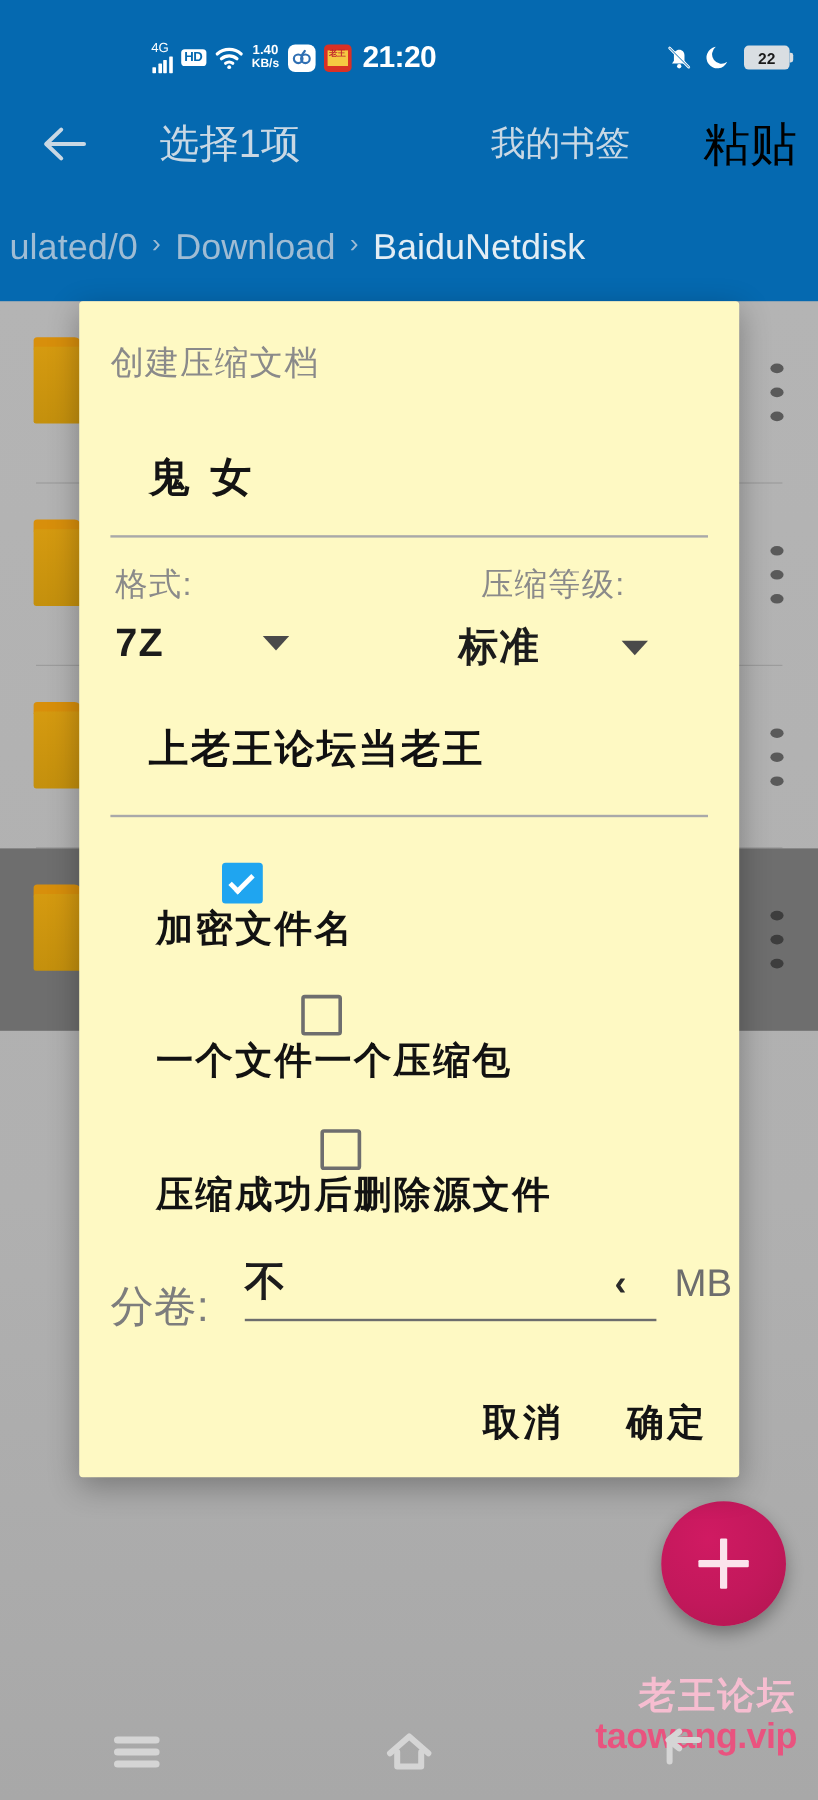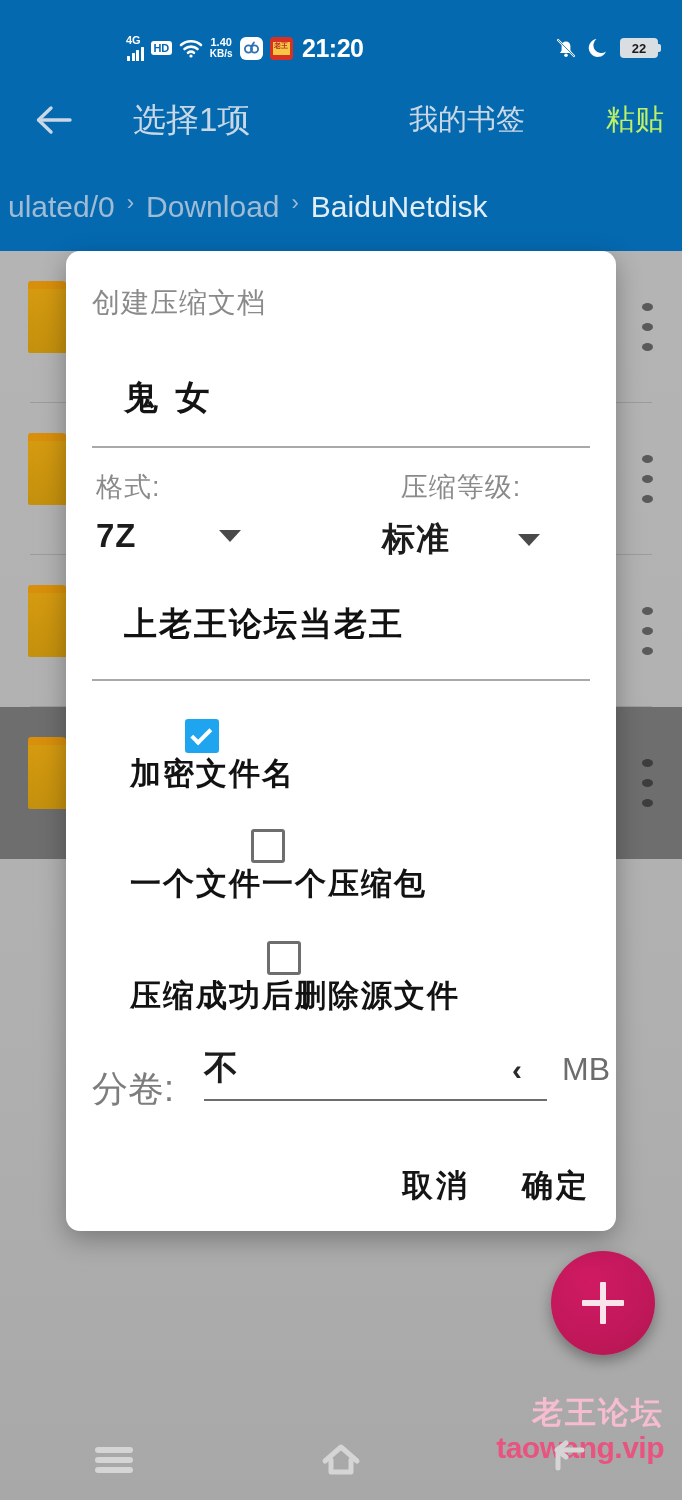--- a/index.html
+++ b/index.html
@@ -53,21 +53,21 @@
     gap: 10px;
   }
 
   .ico-4g {
     position: relative;
     display: flex;
     align-items: flex-end;
     height: 26px;
   }
   .ico-4g .lbl {
-    font-size: 11px; color: #fff; font-weight: 700;
+    font-size: 11px; color: #fff; font-weight: 400;
     position: absolute; top: -1px; left: 0;
   }
   .bars { display: flex; align-items: flex-end; gap: 1.5px; margin-left: 1px; margin-top: 8px; }
   .bars i { display: block; width: 3px; background: #fff; border-radius: .5px; }
   .bars i:nth-child(1) { height: 5px; }
   .bars i:nth-child(2) { height: 8px; }
   .bars i:nth-child(3) { height: 11px; }
   .bars i:nth-child(4) { height: 14px; }
 
   .ico-hd {
@@ -144,21 +144,21 @@
     white-space: nowrap;
   }
   .act-bookmark {
     position: absolute; right: 157px; top: 50%;
     transform: translateY(-50%);
     font-size: 29px; color: #c9d8e4; white-space: nowrap;
   }
   .act-paste {
     position: absolute; right: 18px; top: 50%;
     transform: translateY(-50%);
-    font-size: 29px; color: #bef264; white-space: nowrap;
+    font-size: 39px; color: #000000; white-space: nowrap;
   }
 
   
   .breadcrumb {
     position: absolute; left: 0; top: 190px;
     width: 682px; height: 58px;
     display: flex; align-items: flex-start;
     padding-left: 8px;
     white-space: nowrap;
     overflow: hidden;
@@ -266,22 +266,22 @@
   .nav-btn {
     width: 90px; height: 60px;
     display: flex; align-items: center; justify-content: center;
   }
   .nav-recents { width: 38px; height: 26px; display:flex; flex-direction:column; justify-content:space-between; }
   .nav-recents i { display:block; height: 6px; background: #d5d5d5; border-radius: 3px; }
   .dialog {
     position: absolute;
     left: 66px; top: 251px;
     width: 550px; height: 980px;
-    background: #ffffff;
-    border-radius: 14px;
+    background: #fef9c3;
+    border-radius: 3px;
     box-shadow: 0 8px 26px rgba(0,0,0,0.30);
     z-index: 10;
     padding: 0 26px;
   }
 
   .dlg-title {
     position: absolute; left: 26px; top: 33px;
     font-size: 28px; color: #8a8a8a;
     letter-spacing: 1px;
   }

